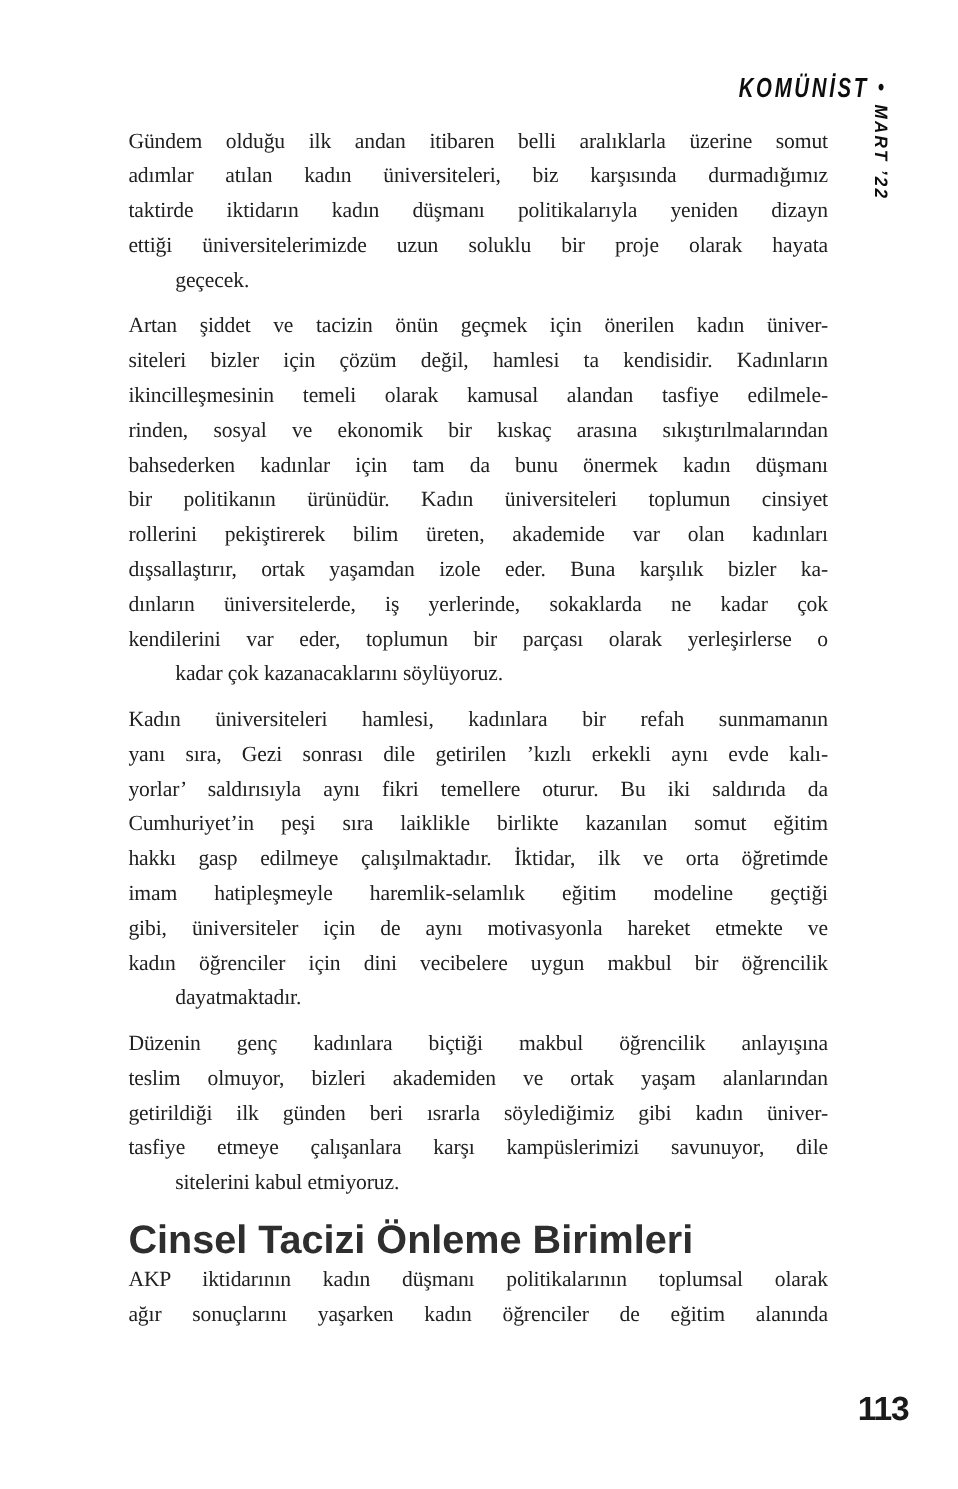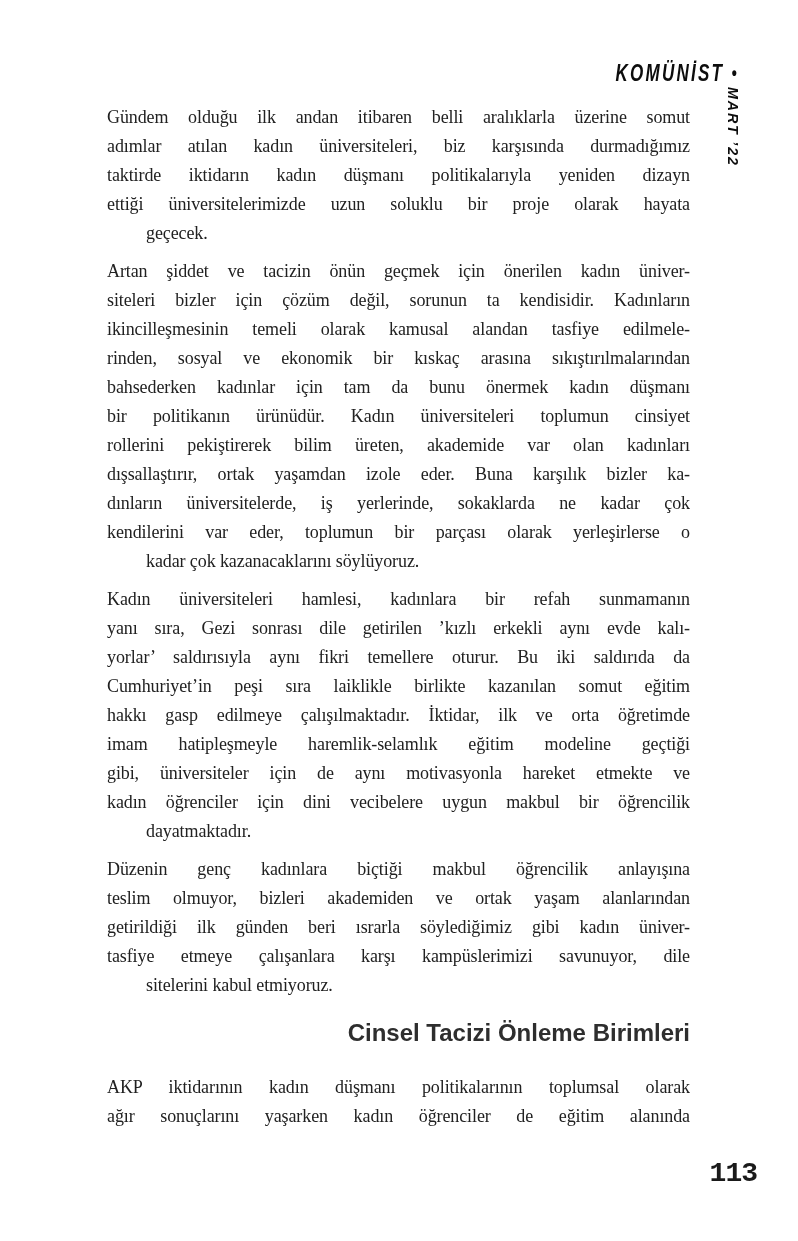--- a/index.html
+++ b/index.html
@@ -75,34 +75,33 @@
     text-align: justify;
     text-align-last: justify;
     hyphens: none;
     color: var(--text-color);
   }
   .line.para-end { text-align-last: left; margin-left: 39px; }
 
   .section-heading {
     font-family: "Liberation Sans", sans-serif;
     font-weight: 700;
-    font-size: 24px;
+    font-size: 33px;
     line-height: 34px;
     letter-spacing: 0;
     color: var(--heading-color);
     margin-top: 16px;
-    margin-bottom: 23px;
-    text-align: right;
+    margin-bottom: 2px;
   }
 
   .page-number {
     position: absolute;
     right: 41px;
     top: 1158px;
-    font-family: Liberation Mono, monospace;
+    font-family: Liberation Sans, sans-serif;
     font-weight: 700;
     font-size: 28px;
     letter-spacing: -1px;
     color: #1a1a1a;
   }
 </style>
 </head>
 <body>
 
 <div class="page">
@@ -117,21 +116,21 @@
   <div class="body-column">
       <div class="paragraph">
         <div class="line">Gündem olduğu ilk andan itibaren belli aralıklarla üzerine somut</div>
         <div class="line">adımlar atılan kadın üniversiteleri, biz karşısında durmadığımız</div>
         <div class="line">taktirde iktidarın kadın düşmanı politikalarıyla yeniden dizayn</div>
         <div class="line">ettiği üniversitelerimizde uzun soluklu bir proje olarak hayata</div>
         <div class="line para-end">geçecek.</div>
       </div>
       <div class="paragraph">
         <div class="line">Artan şiddet ve tacizin önün geçmek için önerilen kadın üniver-</div>
-        <div class="line">siteleri bizler için çözüm değil, sorunun ta kendisidir. Kadınların</div>
+        <div class="line">siteleri bizler için çözüm değil, hamlesi ta kendisidir. Kadınların</div>
         <div class="line">ikincilleşmesinin temeli olarak kamusal alandan tasfiye edilmele-</div>
         <div class="line">rinden, sosyal ve ekonomik bir kıskaç arasına sıkıştırılmalarından</div>
         <div class="line">bahsederken kadınlar için tam da bunu önermek kadın düşmanı</div>
         <div class="line">bir politikanın ürünüdür. Kadın üniversiteleri toplumun cinsiyet</div>
         <div class="line">rollerini pekiştirerek bilim üreten, akademide var olan kadınları</div>
         <div class="line">dışsallaştırır, ortak yaşamdan izole eder. Buna karşılık bizler ka-</div>
         <div class="line">dınların üniversitelerde, iş yerlerinde, sokaklarda ne kadar çok</div>
         <div class="line">kendilerini var eder, toplumun bir parçası olarak yerleşirlerse o</div>
         <div class="line para-end">kadar çok kazanacaklarını söylüyoruz.</div>
       </div>

